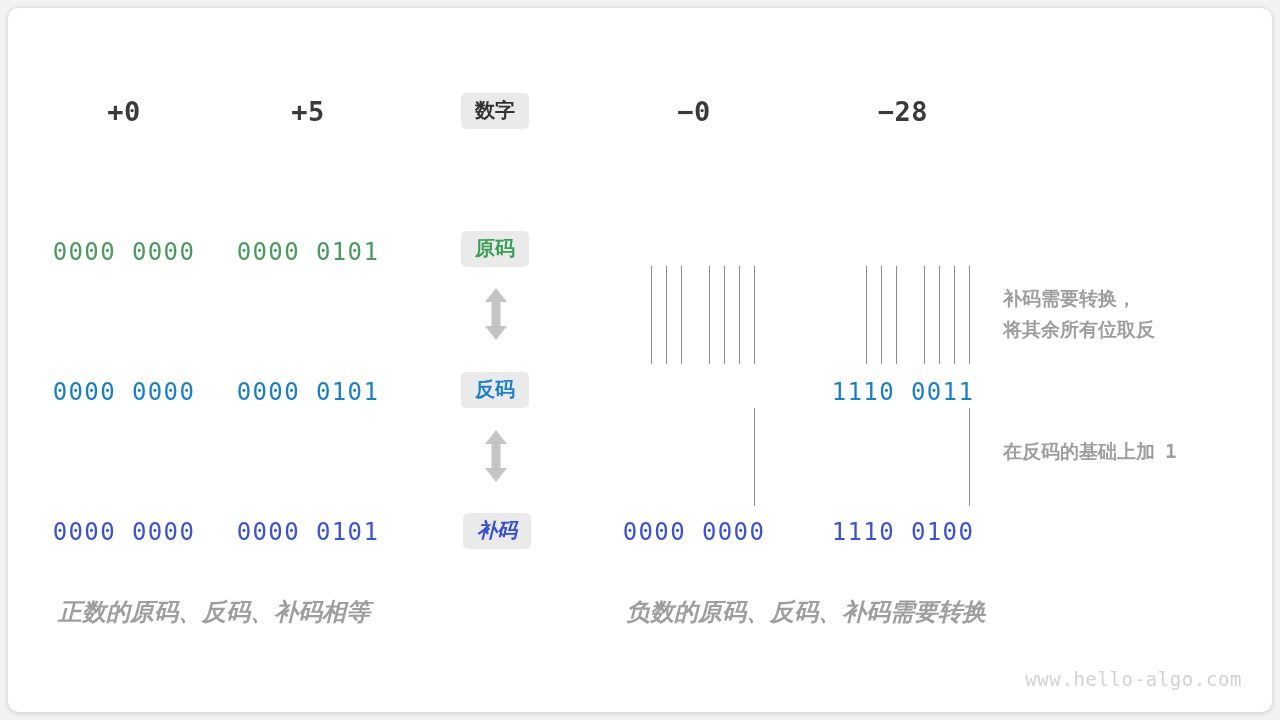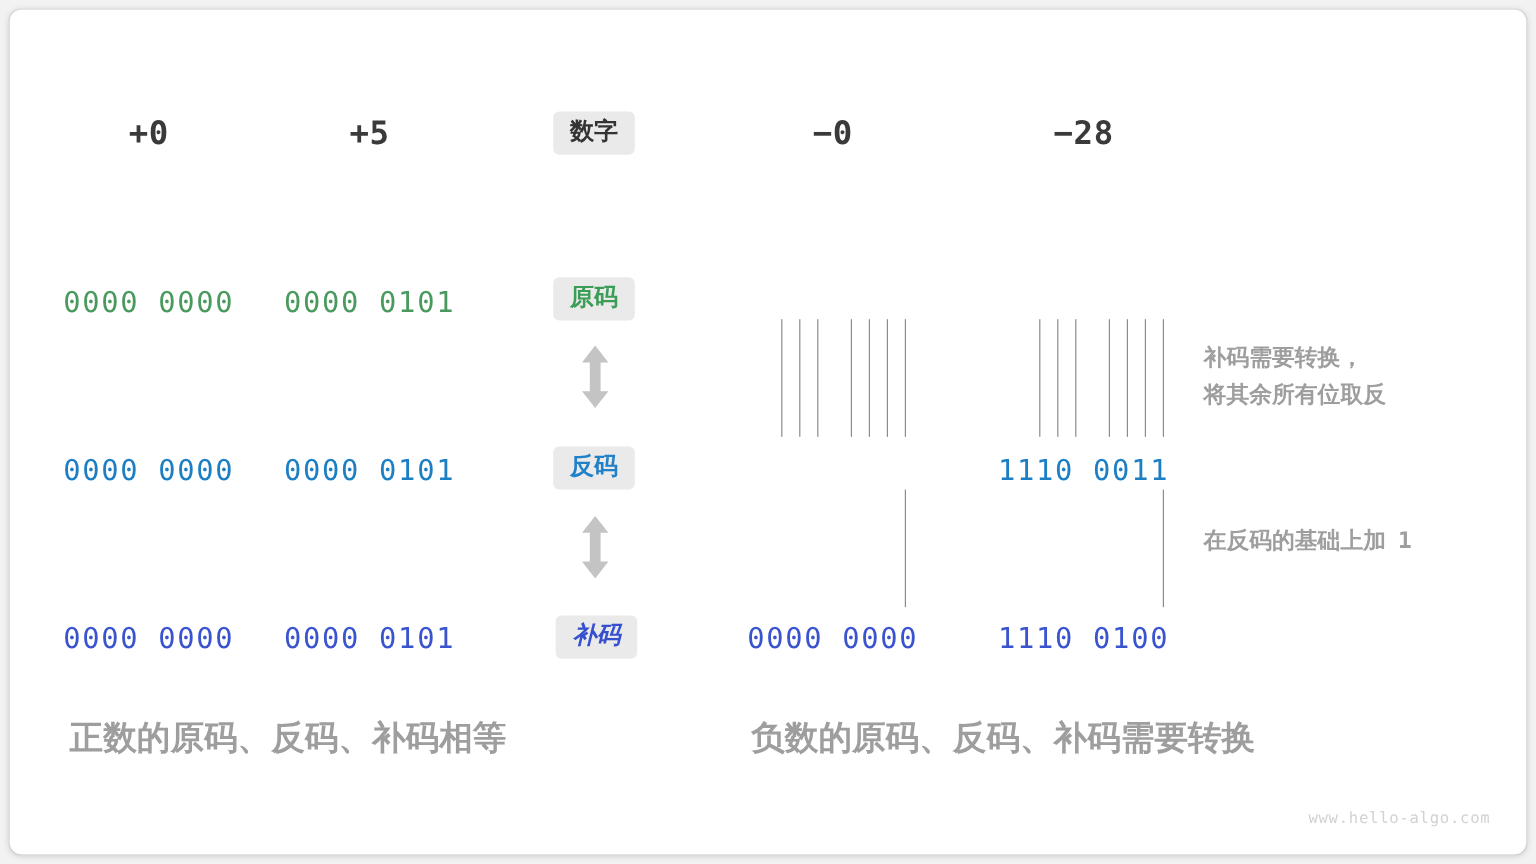--- a/index.html
+++ b/index.html
@@ -101,33 +101,34 @@
     color: #9e9e9e;
     line-height: 31px;
     white-space: nowrap;
   }
   .note .mono {
     font-family: "DejaVu Sans Mono", "Liberation Mono", monospace;
     font-weight: bold;
   }
   .caption {
     position: absolute;
-    font-size: 28px;
+    font-size: 24px;
     font-weight: bold;
     color: #9e9e9e;
     white-space: nowrap;
+    font-style: italic;
   }
 
   
   .watermark {
     position: absolute;
     right: 30px;
     bottom: 22px;
     font-family: "DejaVu Sans Mono", "Liberation Mono", monospace;
-    font-size: 13px;
+    font-size: 19px;
     color: #d2d2d2;
     letter-spacing: 0.6px;
     white-space: nowrap;
   }
 </style>
 </head>
 <body>
 
 <div id="card">
 <div class="stage">

